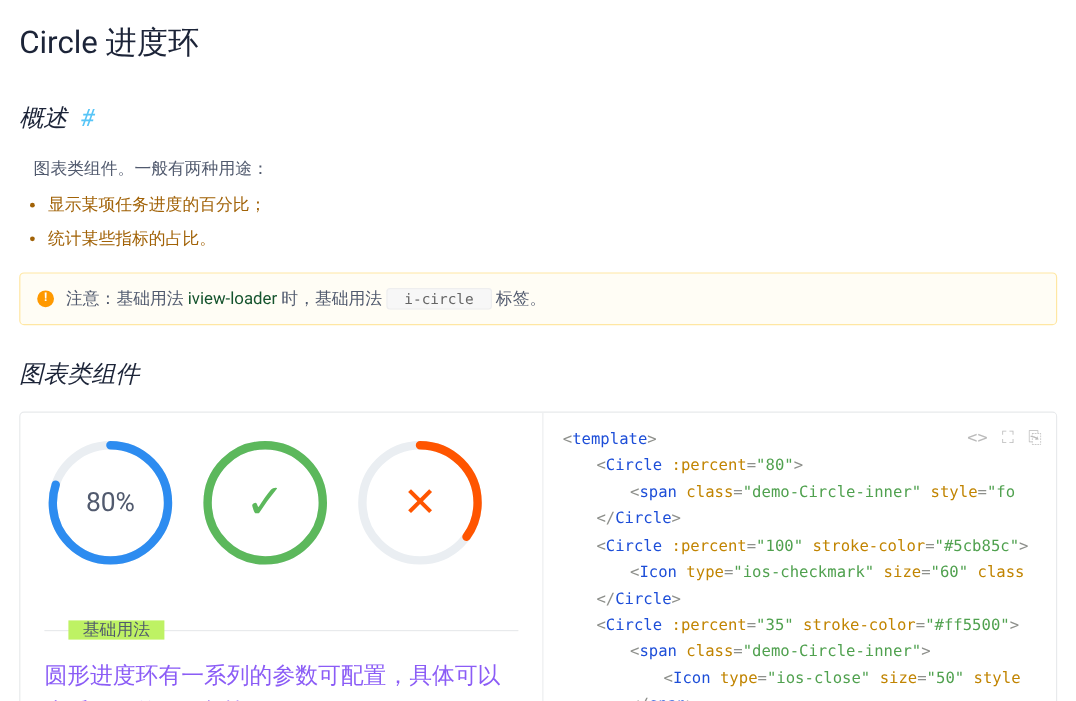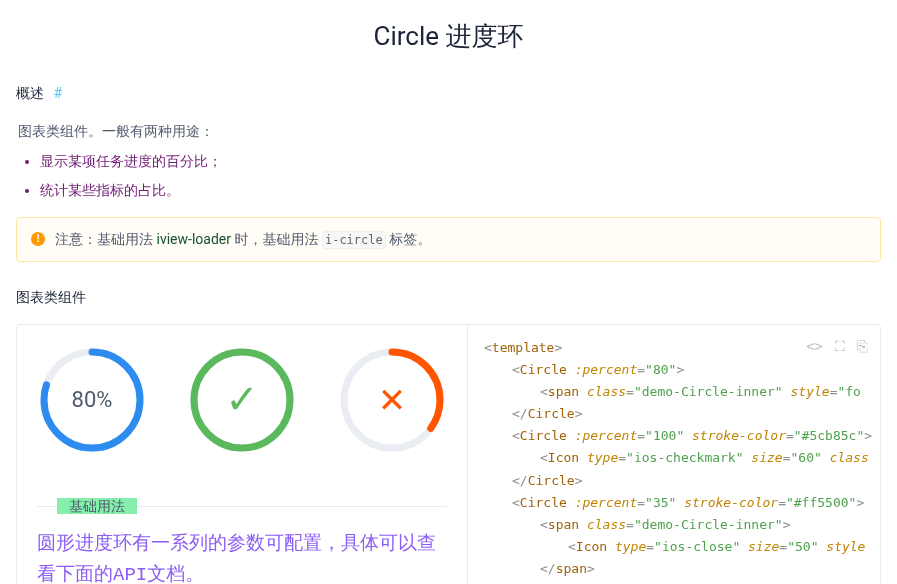--- a/index.html
+++ b/index.html
@@ -1,43 +1,43 @@
 <!DOCTYPE html>
 <html><head>
 <meta charset="utf-8">
 <style>
 * { box-sizing: border-box; margin: 0; padding: 0; }
 body { font-family: -apple-system, BlinkMacSystemFont, "Segoe UI", Roboto, "Helvetica Neue", Arial, sans-serif; color: #515a6e; background: #fff; padding: 16px; font-size: 14px; line-height: 1.6; }
-h1 { font-size: 26px; font-weight: 400; color: #1c2438; margin-bottom: 24px; text-align: center; }
-h2 { font-size: 14px; font-weight: 400; color: #1c2438; margin: 20px 0 16px 0; }
+h1 { font-size: 26px; font-weight: 400; color: #1c2438; margin-bottom: 24px; }
+h2 { font-size: 20px; font-weight: 400; color: #1c2438; margin: 20px 0 16px 0; font-style: italic; }
 h2 .anchor { color: #57c5f7; margin-left: 6px; font-weight: 400; text-decoration: none; }
-.desc-p { margin: 8px 2px; color: #515a6e; }
-ul.bullets { margin: 8px 0 16px 24px; color: #701a75; }
+.desc-p { margin: 8px 12px; color: #515a6e; }
+ul.bullets { margin: 8px 0 16px 24px; color: #a16207; }
 ul.bullets li { margin: 6px 0; list-style: disc; }
 .alert { border: 1px solid #ffe7a3; background: #fffdf5; border-radius: 4px; padding: 10px 14px; display: flex; align-items: center; gap: 10px; margin: 12px 0 24px 0; }
 .alert-icon { width: 14px; height: 14px; border-radius: 50%; background: #ff9900; color: #fff; display: inline-flex; align-items: center; justify-content: center; font-size: 10px; font-weight: bold; flex-shrink: 0; }
 .alert a { color: #14532d; text-decoration: none; }
-.alert code { background: #f7f7f7; border: 1px solid #eee; border-radius: 3px; padding: 1px 2px; font-family: Consolas, Monaco, monospace; font-size: 12px; color: #666; }
+.alert code { background: #f7f7f7; border: 1px solid #eee; border-radius: 3px; padding: 1px 14px; font-family: Consolas, Monaco, monospace; font-size: 12px; color: #666; }
 .demo-row { display: flex; gap: 0; border: 1px solid #e8eaec; border-radius: 4px; overflow: hidden; }
 .demo-left { flex: 1; padding: 20px; border-right: 1px solid #e8eaec; position: relative; }
 .demo-right { flex: 1; padding: 12px 16px; position: relative; background: #fff; font-family: Consolas, Monaco, "Andale Mono", monospace; font-size: 13px; line-height: 1.7; overflow: hidden; white-space: nowrap; }
-.circles { display: flex; gap: 40px; justify-content: flex-start; align-items: center; margin-bottom: 40px; }
+.circles { display: flex; gap: 19px; justify-content: flex-start; align-items: center; margin-bottom: 40px; }
 .circle-wrap { position: relative; width: 110px; height: 110px; }
 .circle-wrap svg { transform: rotate(-90deg); }
 .circle-center { position: absolute; inset: 0; display: flex; align-items: center; justify-content: center; font-size: 22px; color: #515a6e; }
 .check-icon { color: #5cb85c; font-size: 40px; }
 .close-icon { color: #ff5500; font-size: 34px; font-weight: 300; }
 .demo-title { position: relative; margin: 20px 0 12px 0; }
 .demo-title::before { content: ""; position: absolute; top: 50%; left: 0; right: 0; height: 1px; background: #e8eaec; }
-.demo-title span { position: relative; background: #86efac; padding: 0 12px; margin-left: 20px; color: #515a6e; font-size: 14px; }
+.demo-title span { position: relative; background: #bef264; padding: 0 12px; margin-left: 20px; color: #515a6e; font-size: 14px; }
 .demo-desc { color: #8b5cf6; font-size: 19px; font-family: Liberation Mono, monospace; }
 .code-tools { position: absolute; top: 10px; right: 12px; display: flex; gap: 12px; color: #bbb; }
 .code-tools span { cursor: pointer; font-size: 14px; }
-.tag { color: #a16207; }
-.attr { color: #c18401; font-style: italic; }
+.tag { color: #1d4ed8; }
+.attr { color: #c18401; }
 .val { color: #50a14f; }
 .punct { color: #8e908c; }
 .indent1 { padding-left: 28px; display: inline-block; }
 .indent2 { padding-left: 56px; display: inline-block; }
 .indent3 { padding-left: 84px; display: inline-block; }
 </style>
 </head>
 <body>
 
 <h1>Circle 进度环</h1>

